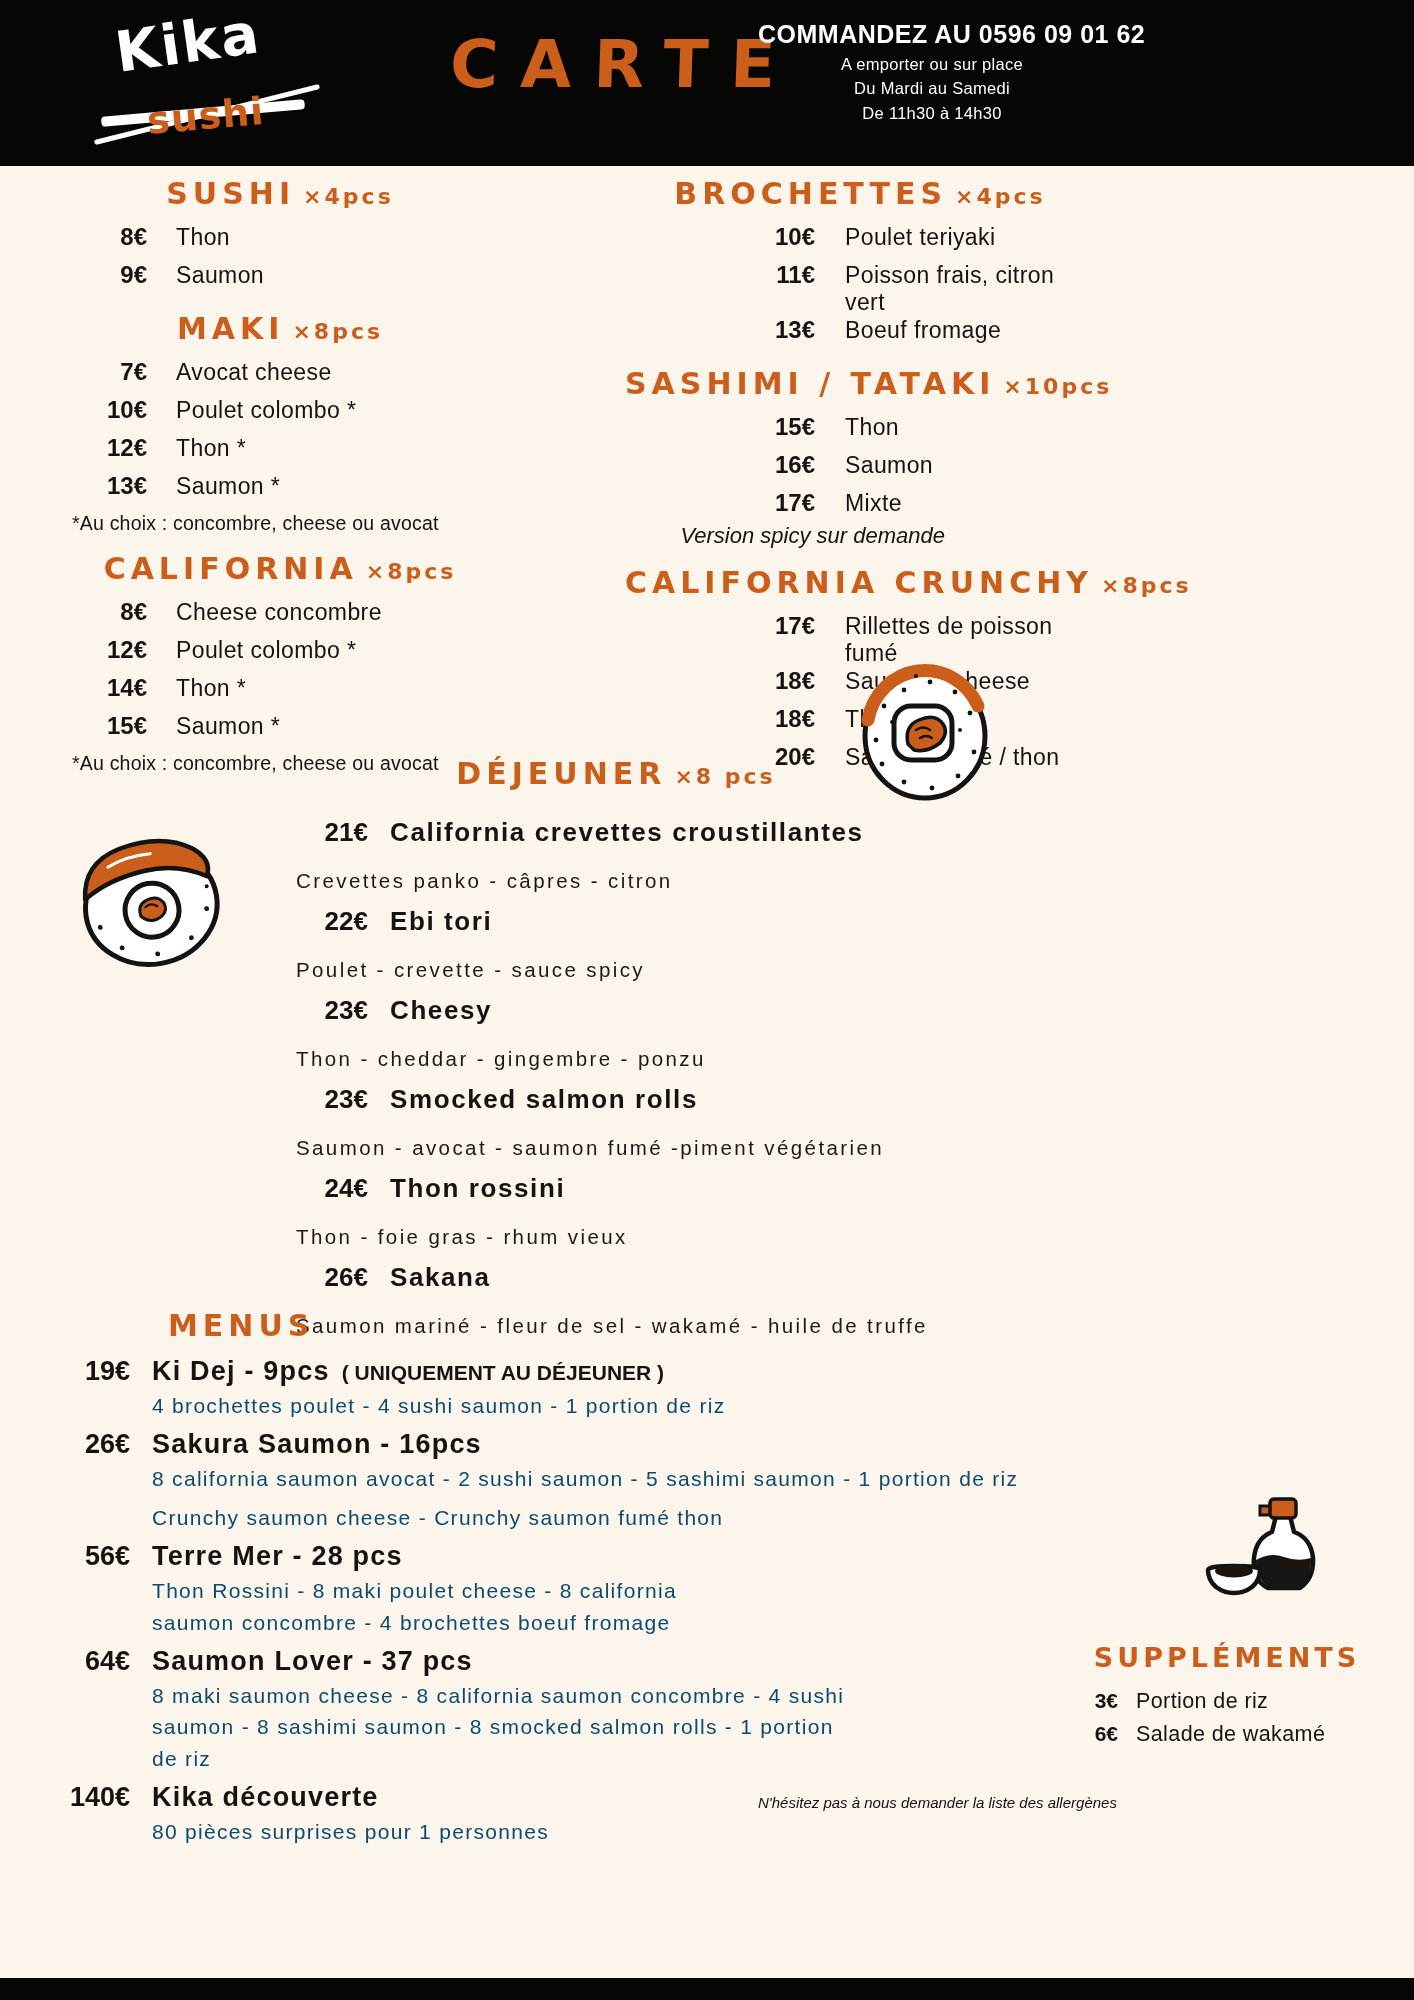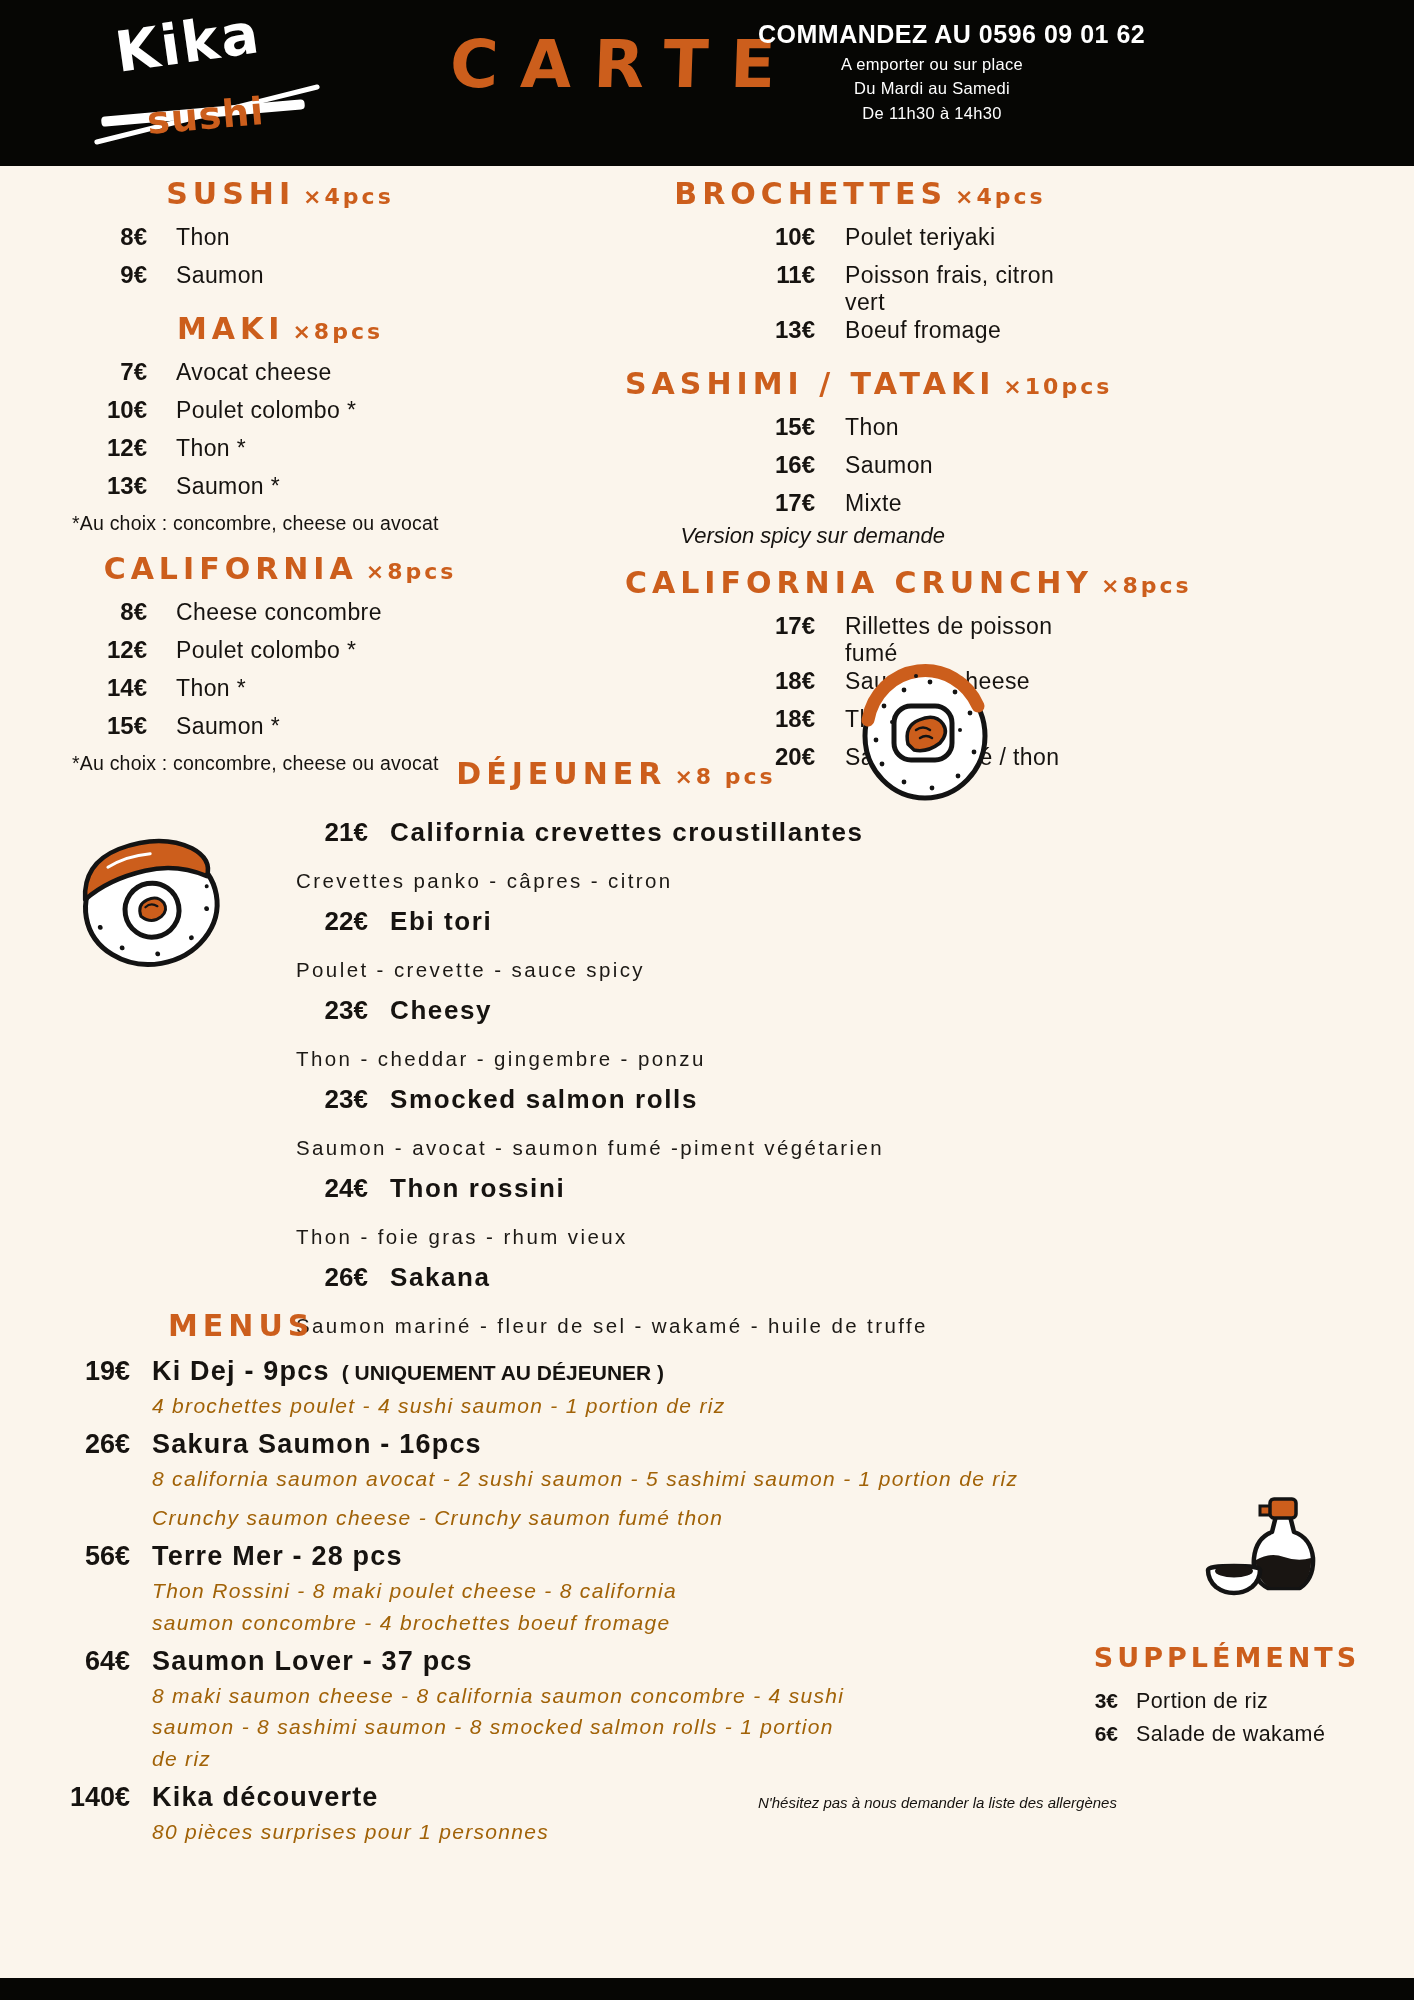--- a/index.html
+++ b/index.html
@@ -46,21 +46,21 @@
   .c-desc{font-size:20.5px;letter-spacing:2.4px;color:#1c1915;margin-top:21px;font-weight:400;}
   
   .menus-h{position:absolute;left:168px;top:1308px;}
   .menus{position:absolute;left:38px;top:1356px;width:1000px;}
   .m-item{margin-bottom:7px;}
   .m-line{display:flex;align-items:baseline;}
   .m-price{font-weight:800;font-size:27px;width:92px;text-align:right;margin-right:22px;flex:none;}
   .m-name{font-weight:800;font-size:27px;letter-spacing:1.2px;white-space:nowrap;}
   .m-suffix{font-size:21px;font-weight:600;margin-left:12px;letter-spacing:0;white-space:nowrap;}
   .m-desc{margin-left:114px;font-size:21px;letter-spacing:1.3px;line-height:1.52;
-          white-space:pre-line;color:#a16207;margin-top:3px;font-style:italic;}
+          white-space:pre-line;color:#0c4a6e;margin-top:3px;}
   
   .supplements{position:absolute;left:1062px;top:1642px;width:330px;}
   .supplements .sec-h{font-size:27px;letter-spacing:4px;}
   .supplements .rows{margin-top:16px;}
   .supplements .row{min-height:33px;}
   .supplements .price{width:56px;padding-right:18px;font-size:21px;}
   .supplements .label{font-size:21.5px;}
   
   .footnote{position:absolute;left:758px;top:1794px;font-size:15px;font-style:italic;
             font-weight:500;white-space:nowrap;color:#14110e;}

